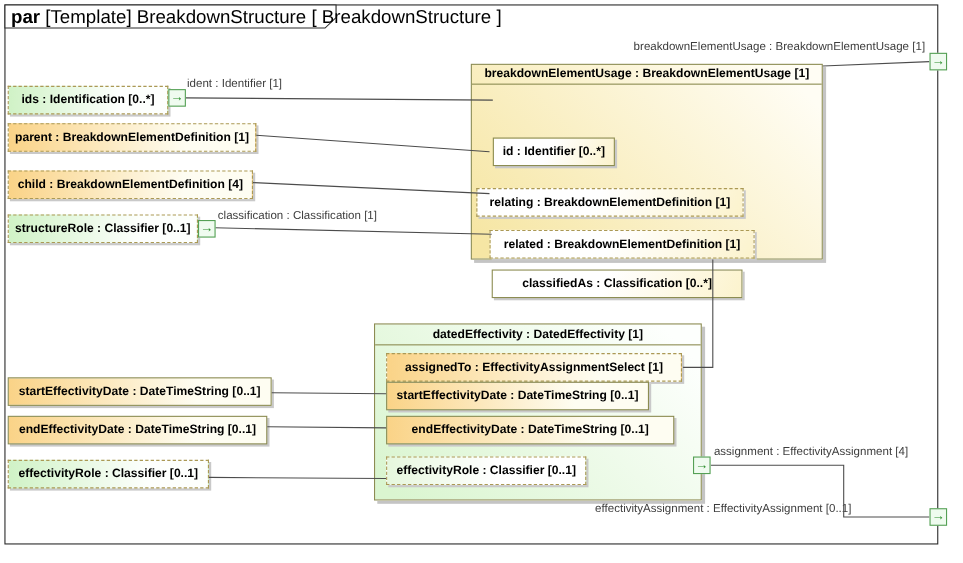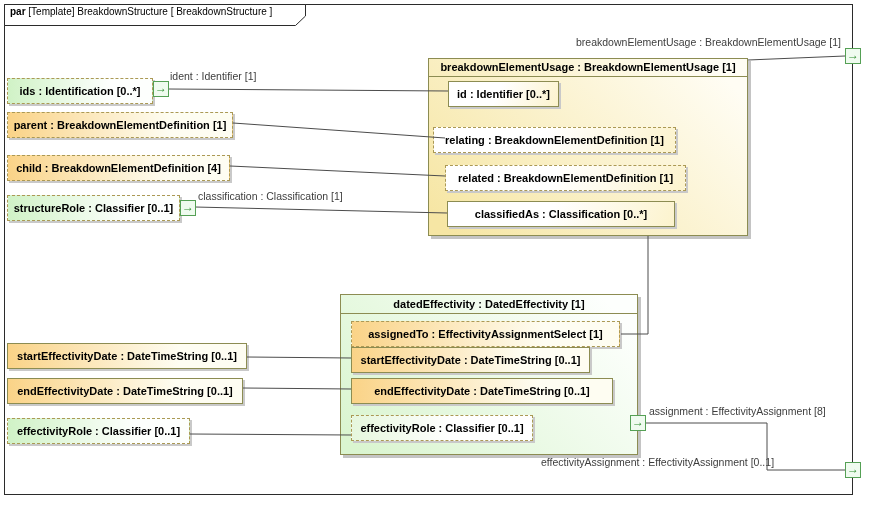--- a/index.html
+++ b/index.html
@@ -7,32 +7,32 @@
          font-family:"Liberation Sans",sans-serif;}
   svg.layer{position:absolute;left:0;top:0;pointer-events:none;}
   .box{position:absolute;box-sizing:border-box;display:flex;align-items:center;justify-content:center;
        font-size:11px;font-weight:bold;color:#000;white-space:nowrap;overflow:hidden;padding:12px 2px;z-index:2;}
   .solid{border:1px solid #8c8c52;}
   .dashed{border:1px dashed #ab9955;}
   .shadow-sm{box-shadow:2px 2px 0 #c9c9c9;}
   .shadow-lg{box-shadow:3px 3px 0 #c4c4c4;}
   .yellow-h{background:linear-gradient(90deg,#fad387 0%,#fefdf2 72%);}
   .green-h{background:linear-gradient(90deg,#d0f2c6 0%,#fdfffd 70%);}
-  .white-h{background:linear-gradient(115deg,#ffffff 45%,#fcf3cd 100%);}
+  .white-h{background:linear-gradient(115deg,#ffffff 45%,#fcf3cd 100%);margin-top:44px;}
   .greenwhite-h{background:linear-gradient(90deg,#e6f7dd 0%,#ffffff 55%);}
   .bigbox{position:absolute;box-sizing:border-box;z-index:1;}
   .yellow-big{background:linear-gradient(225deg,#fffdf4 8%,#f6e6a4 95%);}
   .green-big{background:linear-gradient(225deg,#fdfffd 8%,#daf5d0 95%);}
   .block-title{box-sizing:border-box;border-bottom:1px solid #8c8c52;text-align:center;
                font-size:11px;font-weight:bold;color:#000;white-space:nowrap;overflow:hidden;}
   .port{position:absolute;box-sizing:border-box;width:16px;height:16px;background:#effbef;
         border:1px solid #55a055;display:flex;align-items:center;justify-content:center;z-index:6;}
   .port span{color:#2f8f2f;font-size:12px;line-height:1;transform:translateY(-1px);}
   .elabel{position:absolute;font-size:10.5px;color:#3d3d3d;white-space:nowrap;z-index:4;}
-  .tab-text{position:absolute;font-size:10px;color:#000;white-space:nowrap;z-index:4;}
+  .tab-text{position:absolute;font-size:17px;color:#000;white-space:nowrap;z-index:4;}
   .lines{z-index:5;}
   .frame-layer{z-index:0;}
 </style>
 </head>
 <body>
 
 <div id="stage">
 
   <svg class="layer frame-layer" width="875" height="512">
     <rect x="4.5" y="4.5" width="848" height="490" fill="none" stroke="#2b2b2b" stroke-width="1"></rect>
@@ -122,16 +122,16 @@
   <div class="port" style="left:845px;top:48px">
     <span>→</span>
     </div>
   <div class="port" style="left:845px;top:462px">
     <span>→</span>
     </div>
 
   <div class="elabel" style="left:170px;top:70px">ident : Identifier [1]</div>
   <div class="elabel" style="left:198px;top:190px">classification : Classification [1]</div>
   <div class="elabel" style="left:541px;top:36px;width:300px;text-align:right">breakdownElementUsage : BreakdownElementUsage [1]</div>
-  <div class="elabel" style="left:649px;top:405px">assignment : EffectivityAssignment [8]</div>
+  <div class="elabel" style="left:649px;top:405px">assignment : EffectivityAssignment [4]</div>
   <div class="elabel" style="left:541px;top:456px;width:300px;text-align:left">effectivityAssignment : EffectivityAssignment [0..1]</div>
 
 </div>
 
 </body></html>

